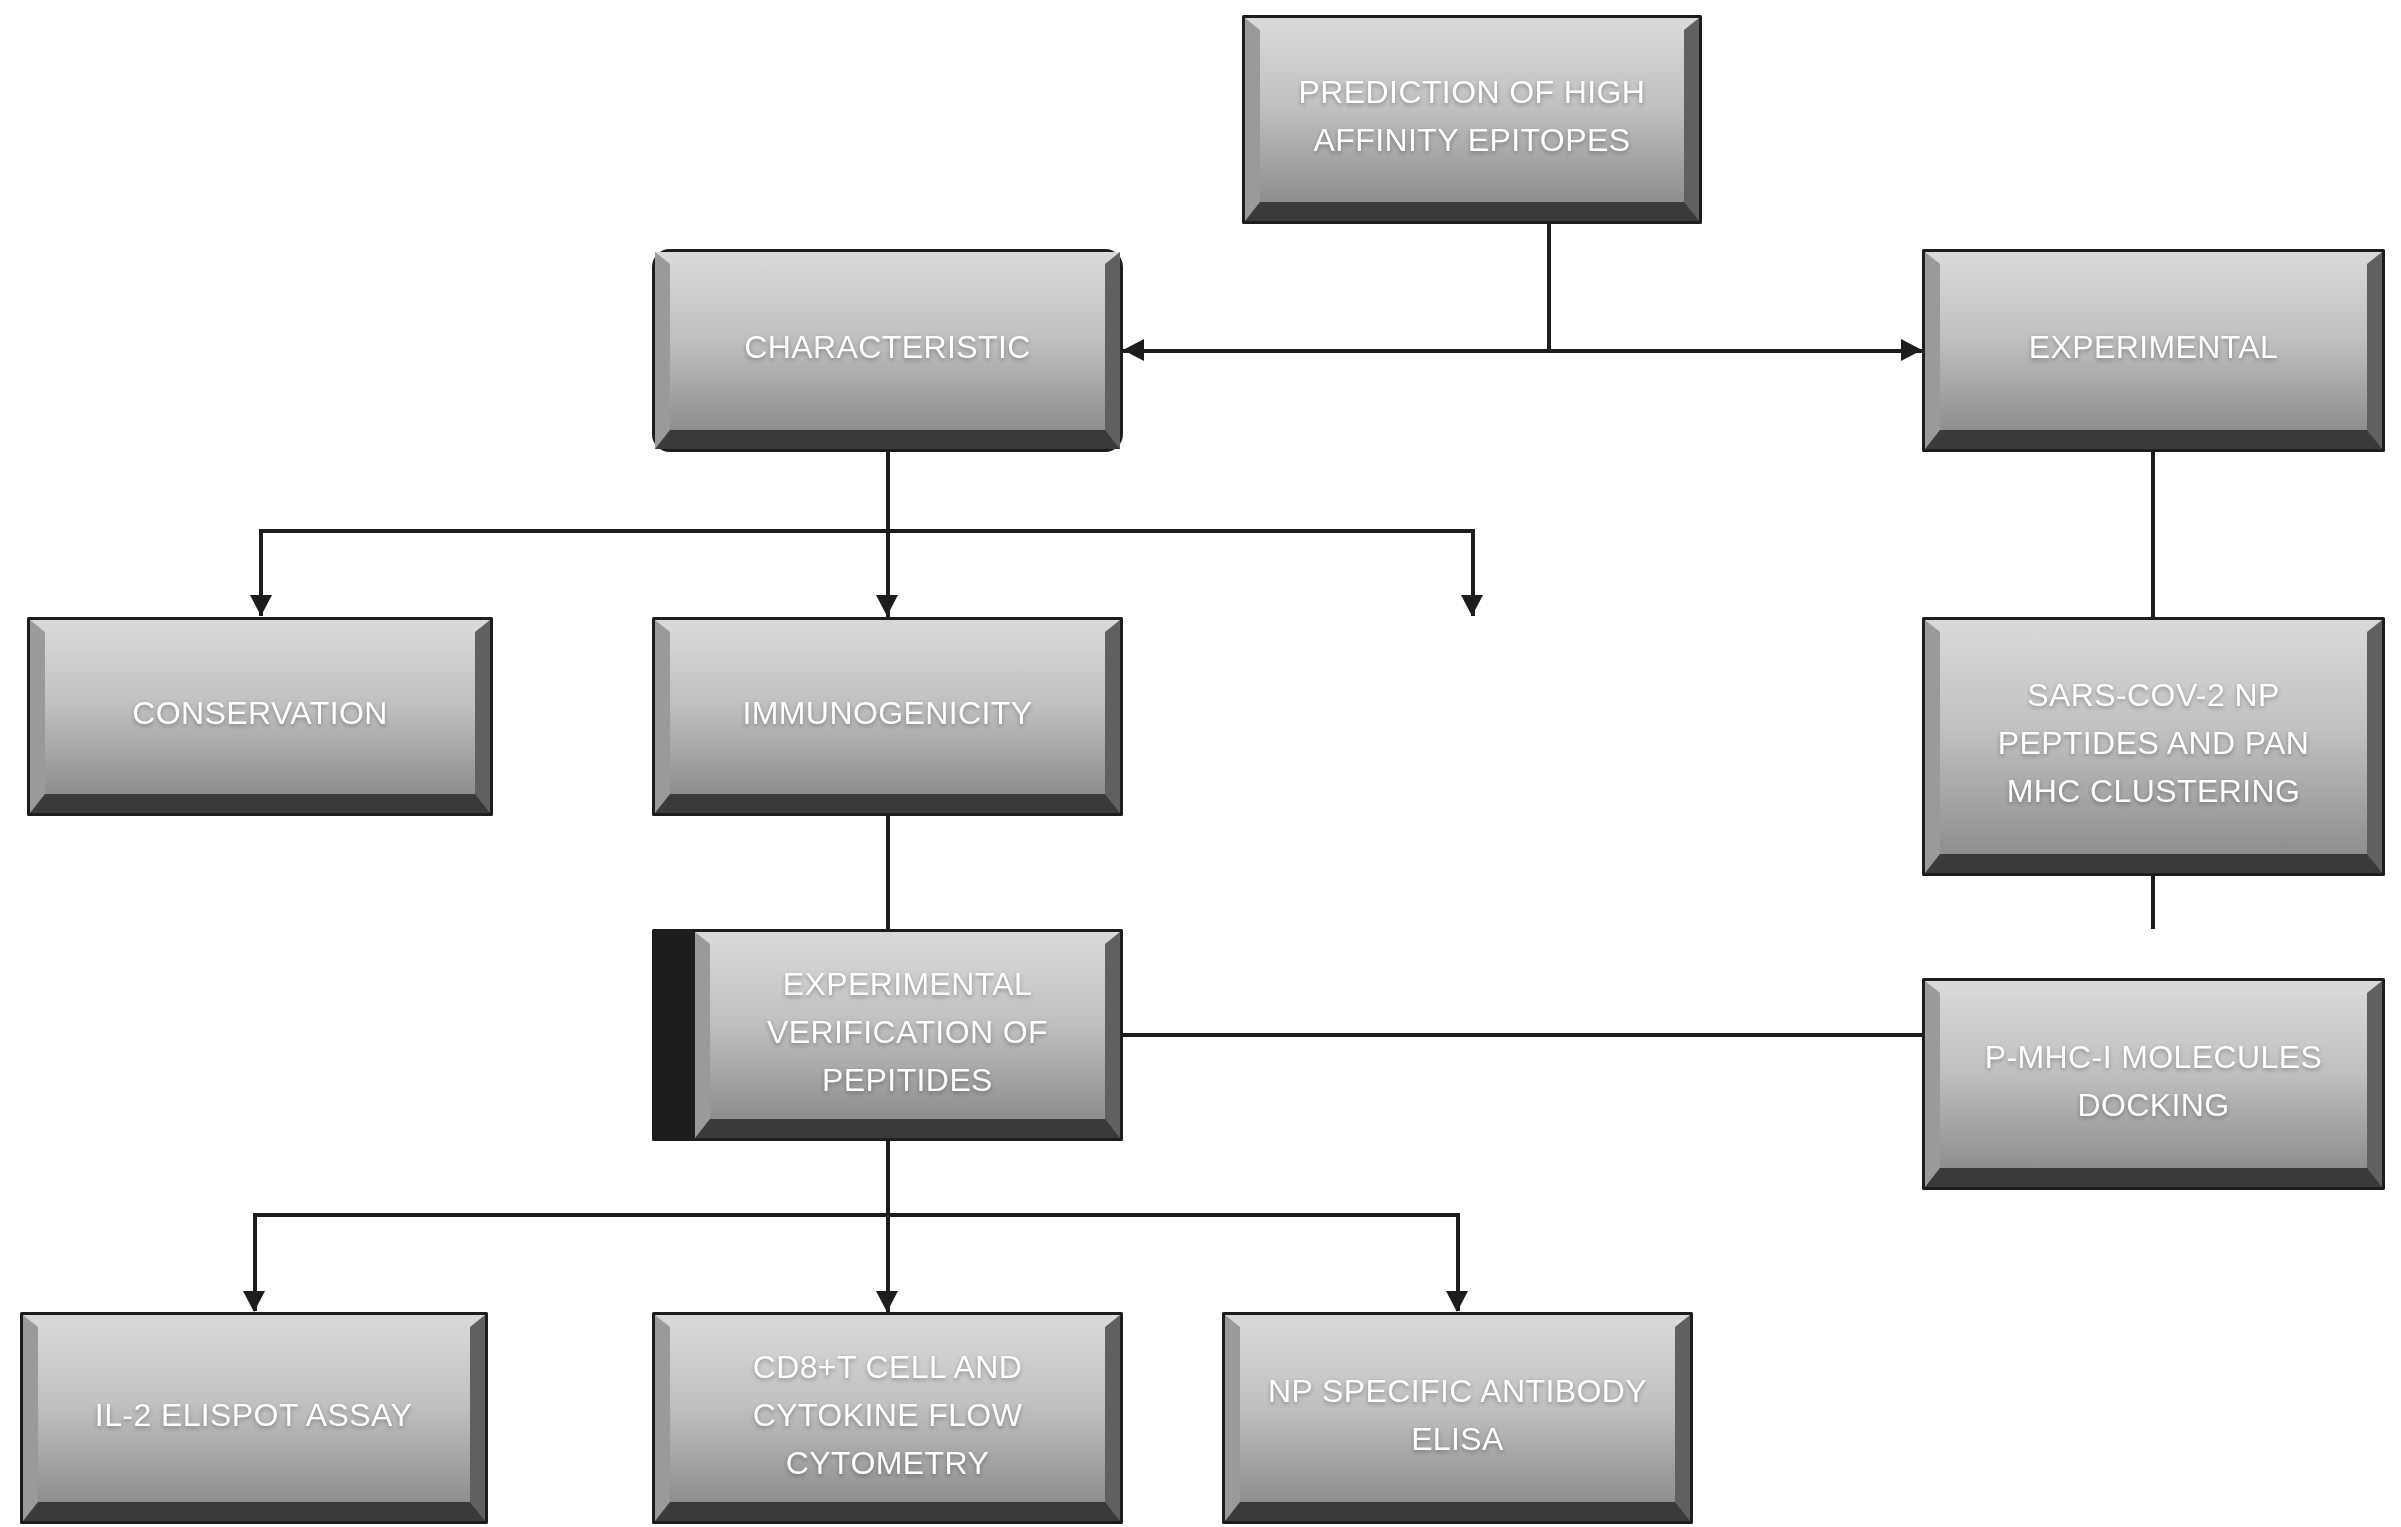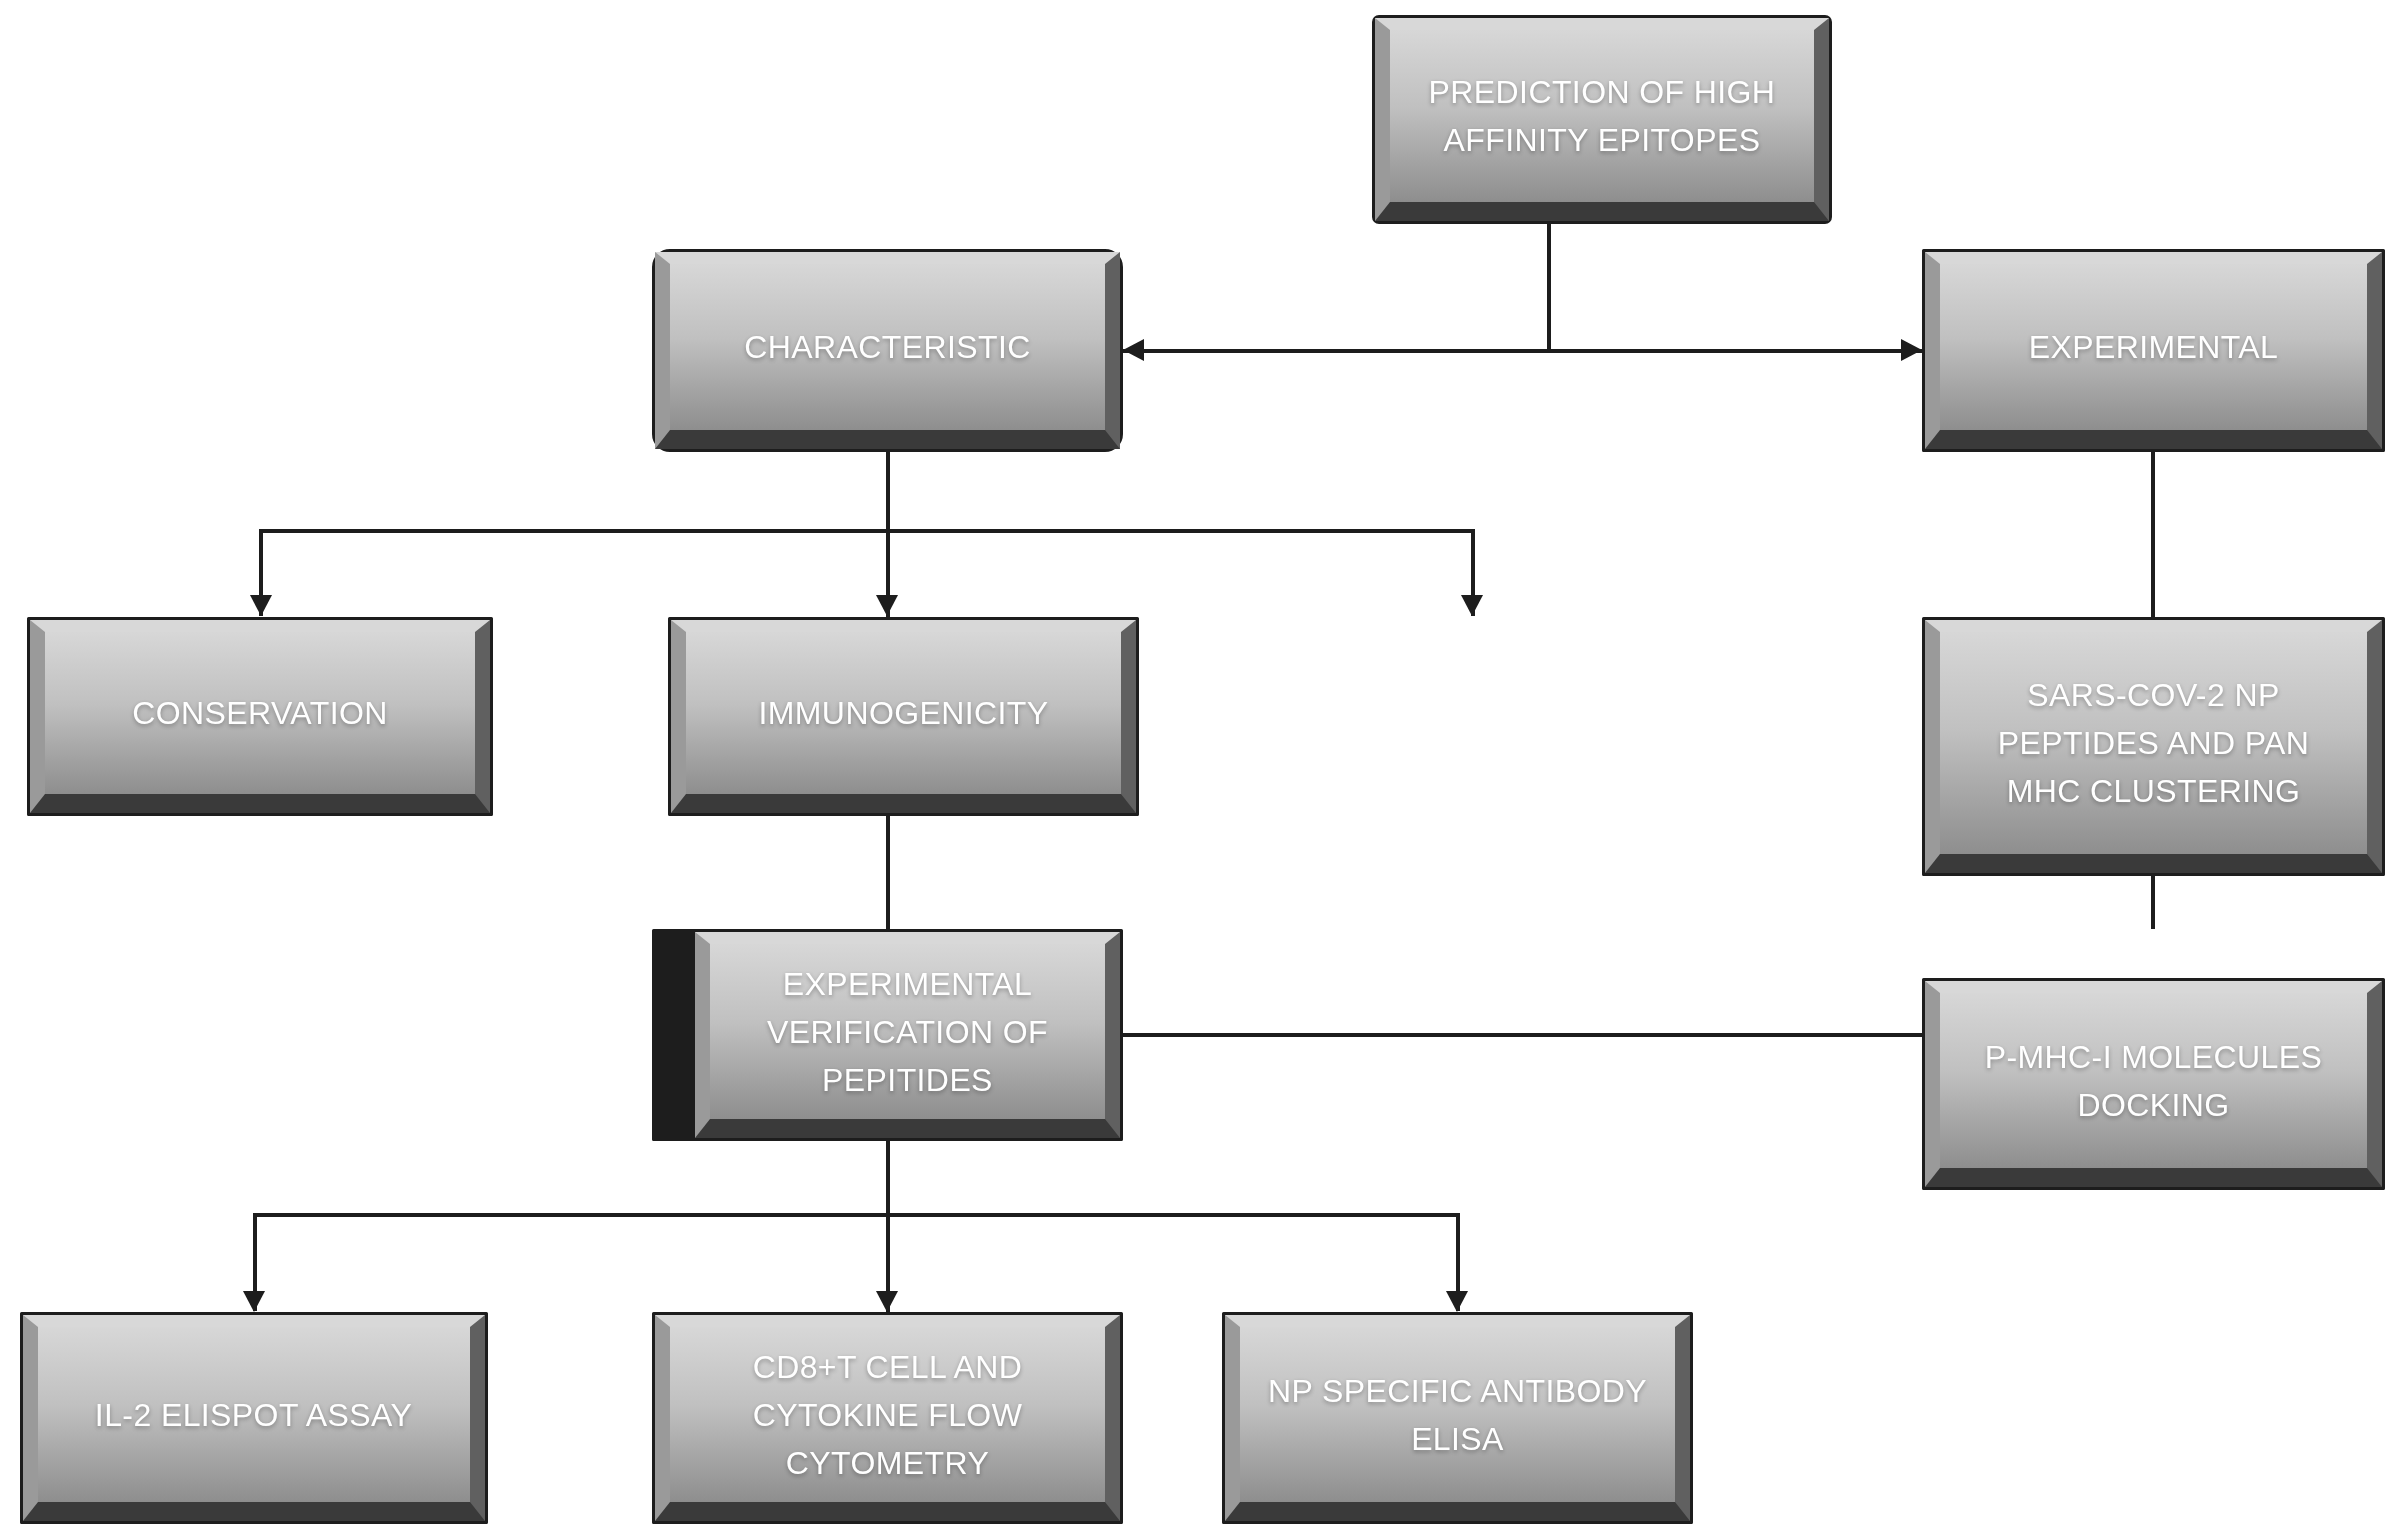--- a/index.html
+++ b/index.html
@@ -105,21 +105,21 @@
   <div class="h-line" style="left:1123px;top:1033px;width:799px;"></div>
 
   <div class="v-line" style="left:886px;top:1141px;height:171px;"></div>
   <div class="h-line" style="left:254px;top:1213px;width:1203px;"></div>
   <div class="v-line" style="left:253px;top:1213px;height:98px;"></div>
   <div class="v-line" style="left:1456px;top:1213px;height:98px;"></div>
   <div class="arrow-down" style="left:243px;top:1291px;"></div>
   <div class="arrow-down" style="left:876px;top:1291px;"></div>
   <div class="arrow-down" style="left:1446px;top:1291px;"></div>
 
-  <div class="node" style="left:1372px;top:15px;width:460px;height:209px;border-radius:7px;">
+  <div class="node" style="left:1242px;top:15px;width:460px;height:209px;">
     <div class="bevel">
       <div class="face">
         <span class="label">PREDICTION OF HIGH
 AFFINITY EPITOPES</span>
       </div>
     </div>
   </div>
 
   <div class="node" style="left:652px;top:249px;width:471px;height:203px;border-radius:18px;">
     <div class="bevel">
@@ -138,21 +138,21 @@
   </div>
 
   <div class="node" style="left:27px;top:617px;width:466px;height:199px;">
     <div class="bevel">
       <div class="face">
         <span class="label">CONSERVATION</span>
       </div>
     </div>
   </div>
 
-  <div class="node" style="left:652px;top:617px;width:471px;height:199px;margin-left:16px;">
+  <div class="node" style="left:652px;top:617px;width:471px;height:199px;">
     <div class="bevel">
       <div class="face">
         <span class="label">IMMUNOGENICITY</span>
       </div>
     </div>
   </div>
 
 
   <div class="node" style="left:1922px;top:617px;width:463px;height:259px;">
     <div class="bevel">

